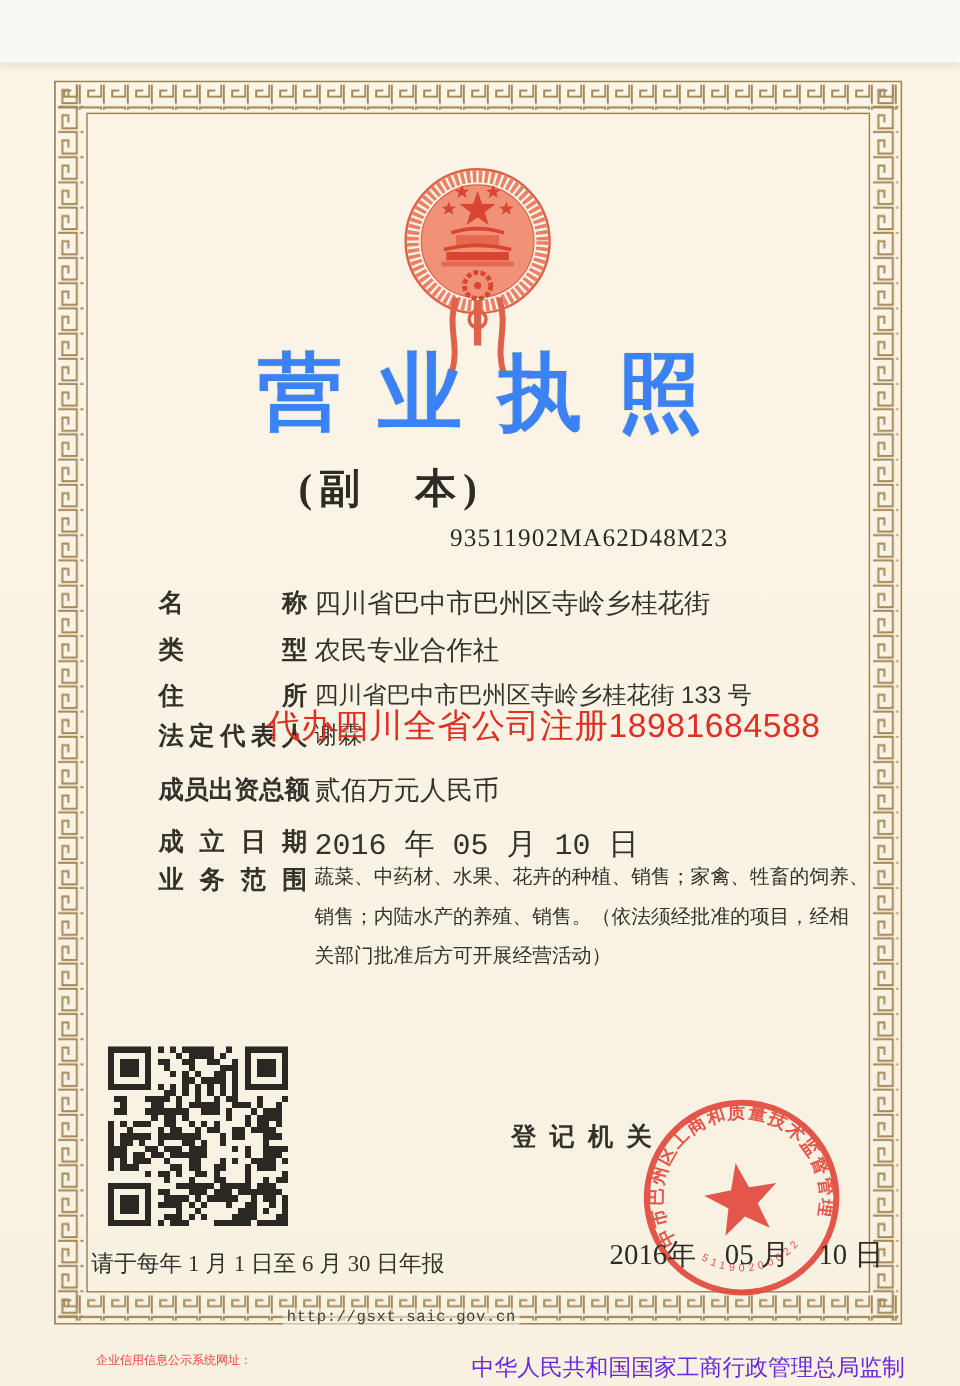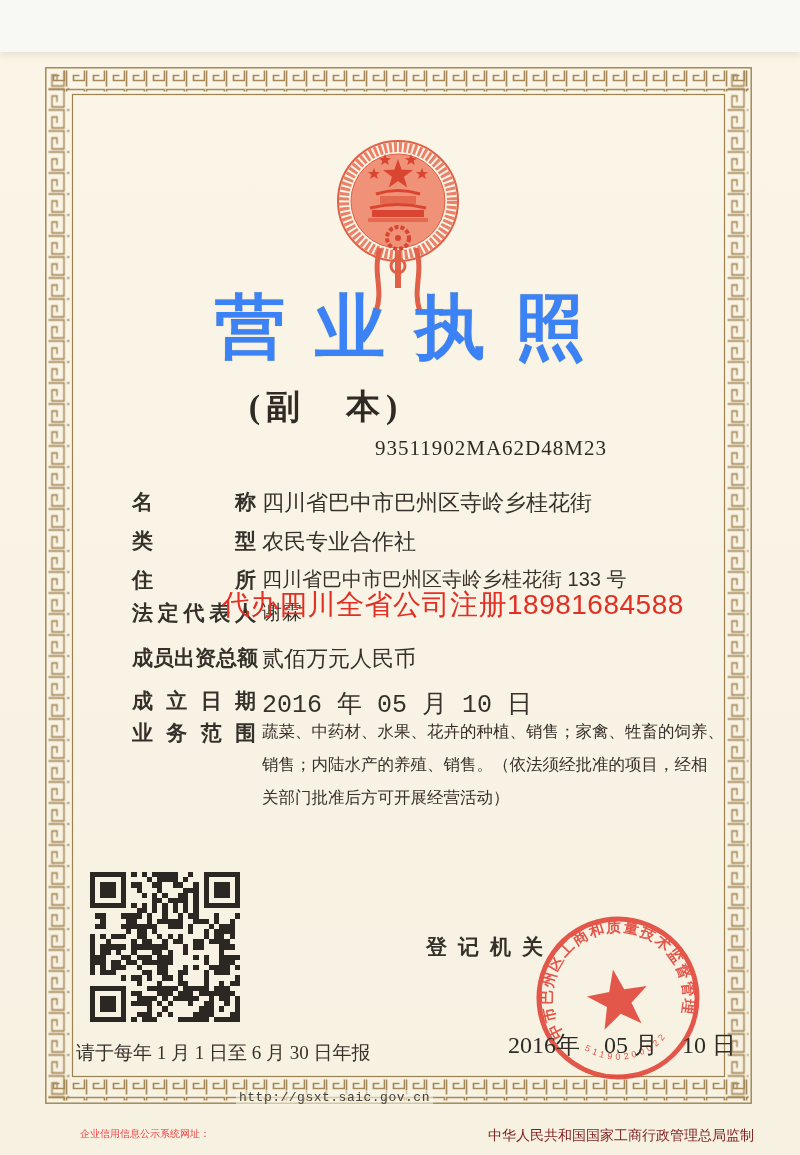--- a/index.html
+++ b/index.html
@@ -38,21 +38,21 @@
     letter-spacing:.5px;z-index:9;
   }
   .registrar{left:378px;top:933px;font-size:21px;font-weight:bold;color:#34302a;letter-spacing:11px;margin-left:48px;}
   .issue-date{left:508px;top:1029px;font-family:"Liberation Serif", serif;font-size:24px;color:#2e2b26;z-index:10;}
   .annual-note{left:76px;top:1040px;font-size:19px;color:#35312b;font-family:Liberation Serif, serif;}
   .border-url{
     left:236px;top:1090px;font-family:"Liberation Mono", monospace;font-size:13px;
     color:#45403a;background:rgba(250,245,230,.55);padding:0 3px;z-index:5;letter-spacing:.5px;
   }
   .bottom-left{left:48px;top:1127px;font-size:10px;color:#ef4444;margin-left:32px;}
-  .bottom-right{right:46px;top:1127px;font-size:14px;color:#7f1d1d;}
+  .bottom-right{right:46px;top:1127px;font-size:19px;color:#6d28d9;}
   .stamp{left:533px;top:913px;transform:rotate(-10deg);opacity:.9;z-index:8;}
   .emblem{left:330px;top:126px;}
   .qr{left:90px;top:872px;}
   .frame-svg{left:45px;top:67px;}
 </style>
 </head>
 <body>
 
 <div class="abs top-strip"></div>
 

